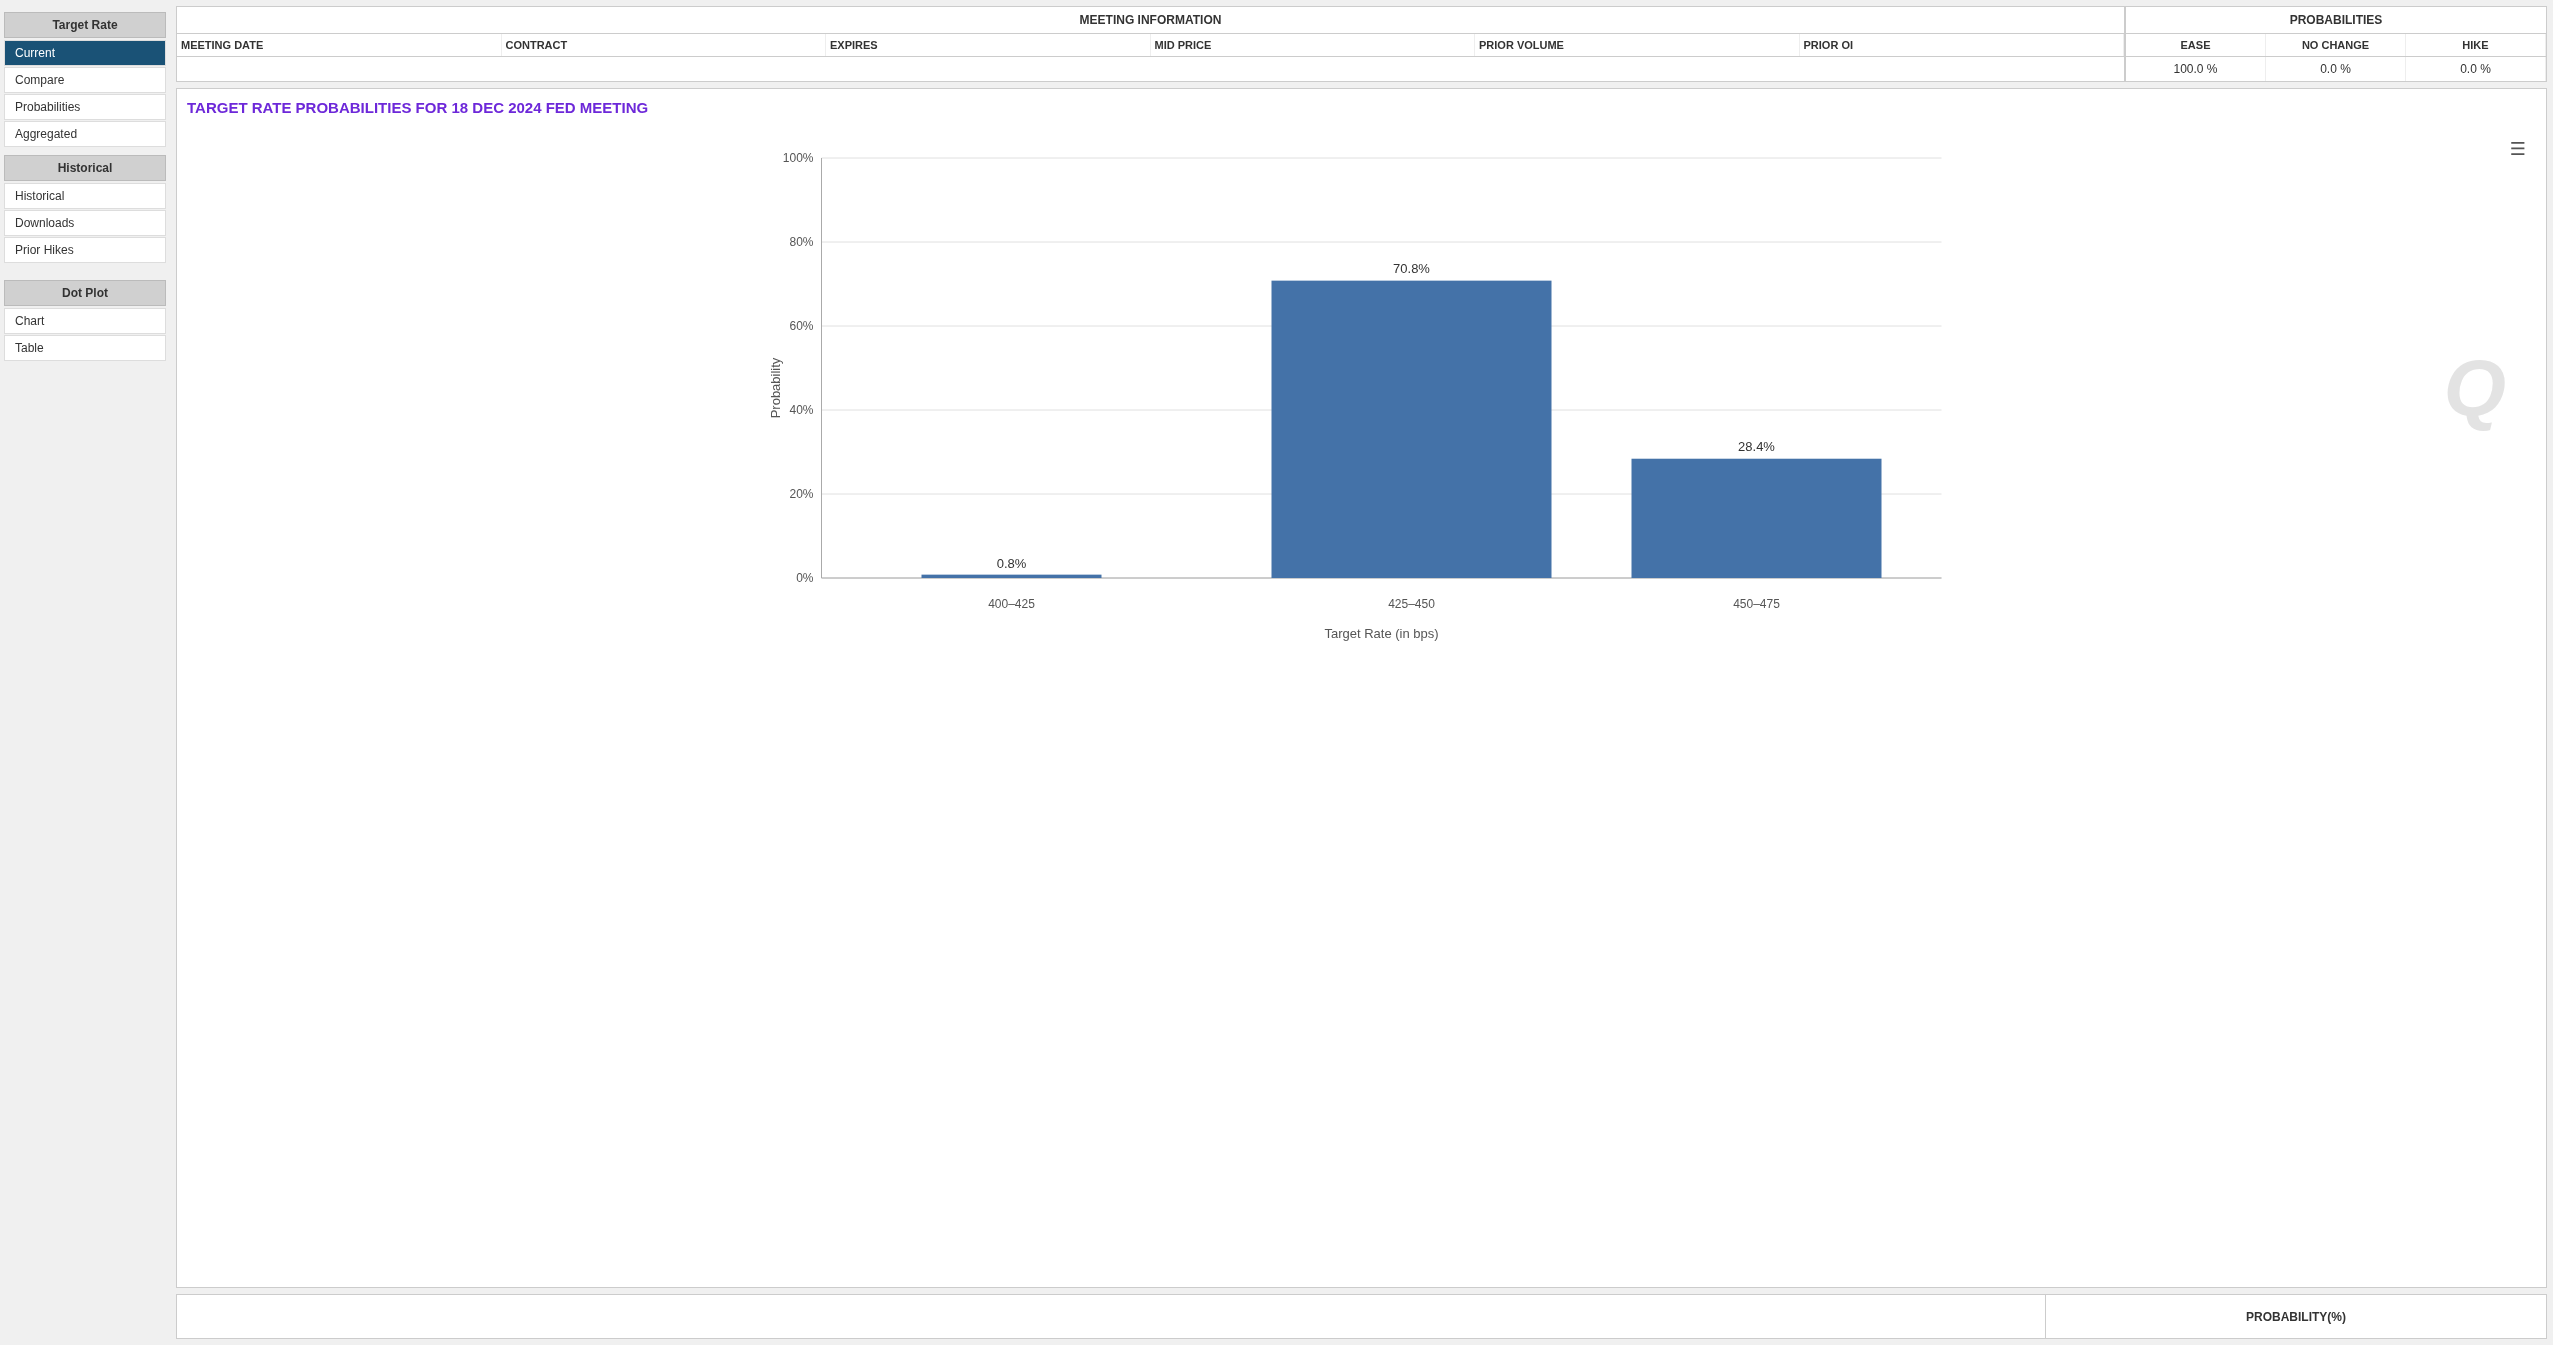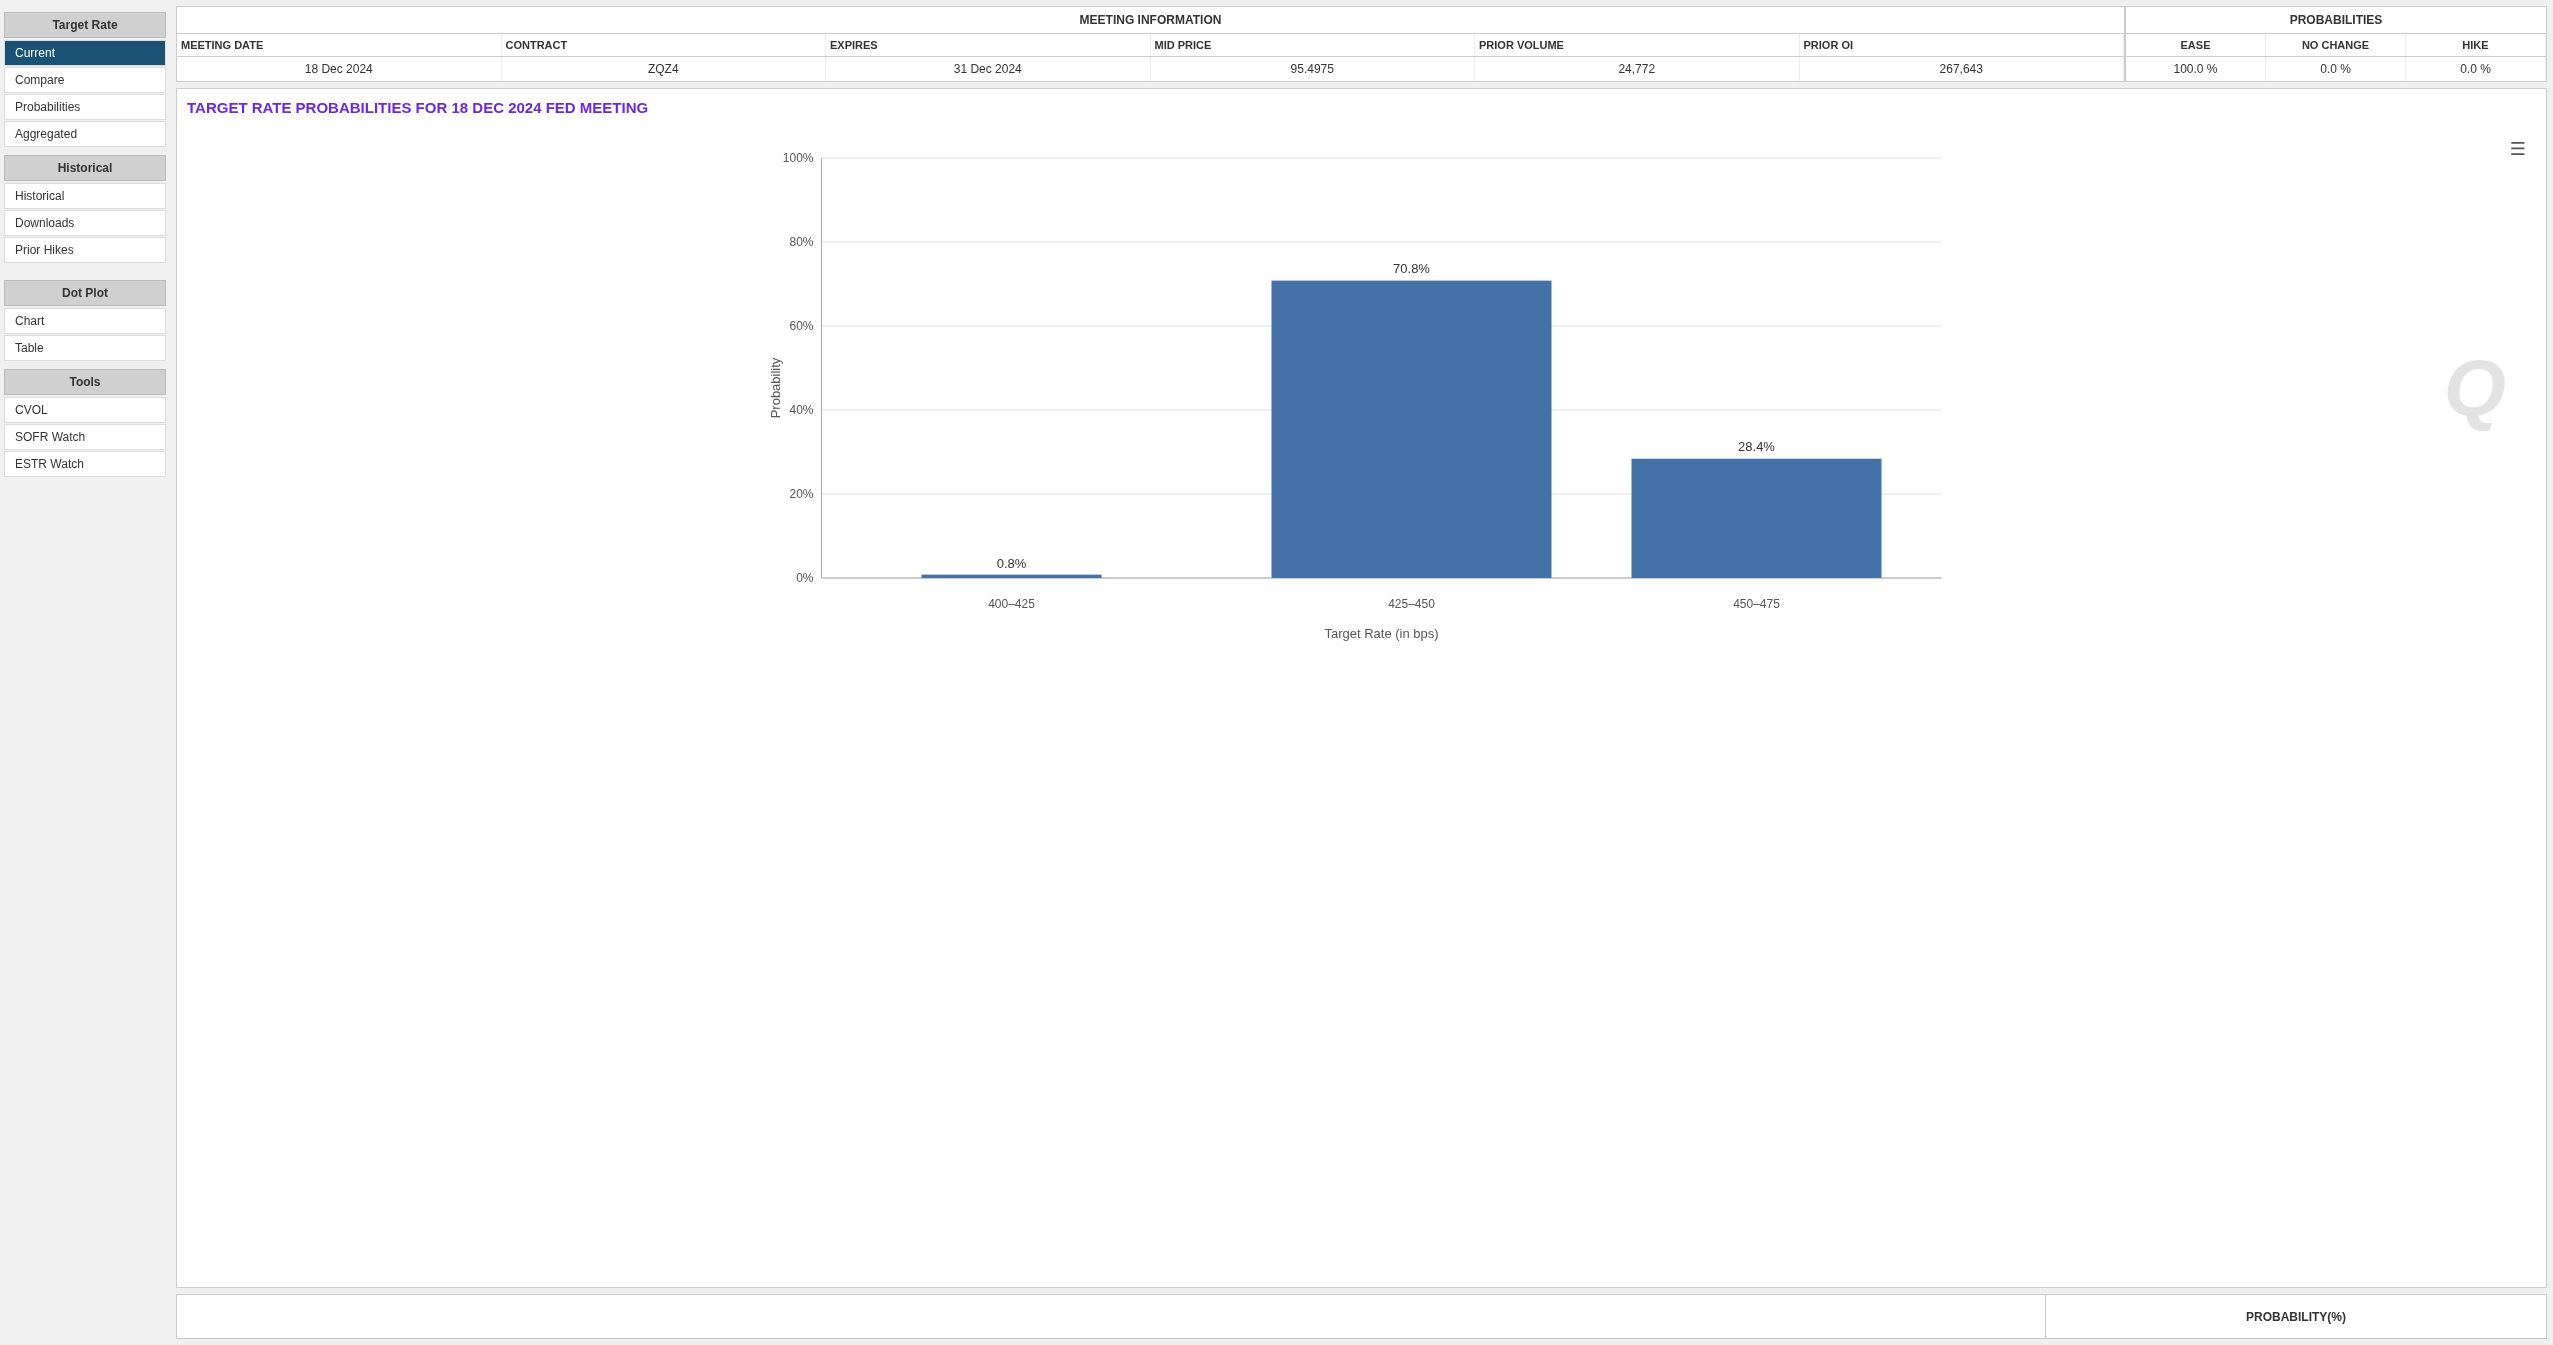--- a/index.html
+++ b/index.html
@@ -186,50 +186,36 @@
       <div class="sidebar-item">Downloads</div>
       <div class="sidebar-item">Prior Hikes</div>
     </div>
 
     <div style="margin-top:17px;">
       <div class="sidebar-section-header">Dot Plot</div>
       <div class="sidebar-item">Chart</div>
       <div class="sidebar-item">Table</div>
     </div>
 
-    <div style="margin-top:8px;">
-      <div class="sidebar-section-header">Tools</div>
-      <div class="sidebar-item">CVOL</div>
-      <div class="sidebar-item">SOFR Watch</div>
-      <div class="sidebar-item">ESTR Watch</div>
-    </div>
   </div>
 
   <div class="main-content">
 
 
     <div class="info-panel">
 
       <div class="meeting-info">
         <div class="panel-title">MEETING INFORMATION</div>
         <div class="table-header">
           <div class="table-header-cell">MEETING DATE</div>
           <div class="table-header-cell">CONTRACT</div>
           <div class="table-header-cell">EXPIRES</div>
           <div class="table-header-cell">MID PRICE</div>
           <div class="table-header-cell">PRIOR VOLUME</div>
           <div class="table-header-cell">PRIOR OI</div>
-        </div>
-        <div class="table-row">
-          <div class="table-cell">18 Dec 2024</div>
-          <div class="table-cell">ZQZ4</div>
-          <div class="table-cell">31 Dec 2024</div>
-          <div class="table-cell">95.4975</div>
-          <div class="table-cell">24,772</div>
-          <div class="table-cell">267,643</div>
         </div>
       </div>
 
       <div class="probabilities-panel">
         <div class="panel-title">PROBABILITIES</div>
         <div class="prob-header">
           <div class="prob-header-cell">EASE</div>
           <div class="prob-header-cell">NO CHANGE</div>
           <div class="prob-header-cell">HIKE</div>
         </div>

